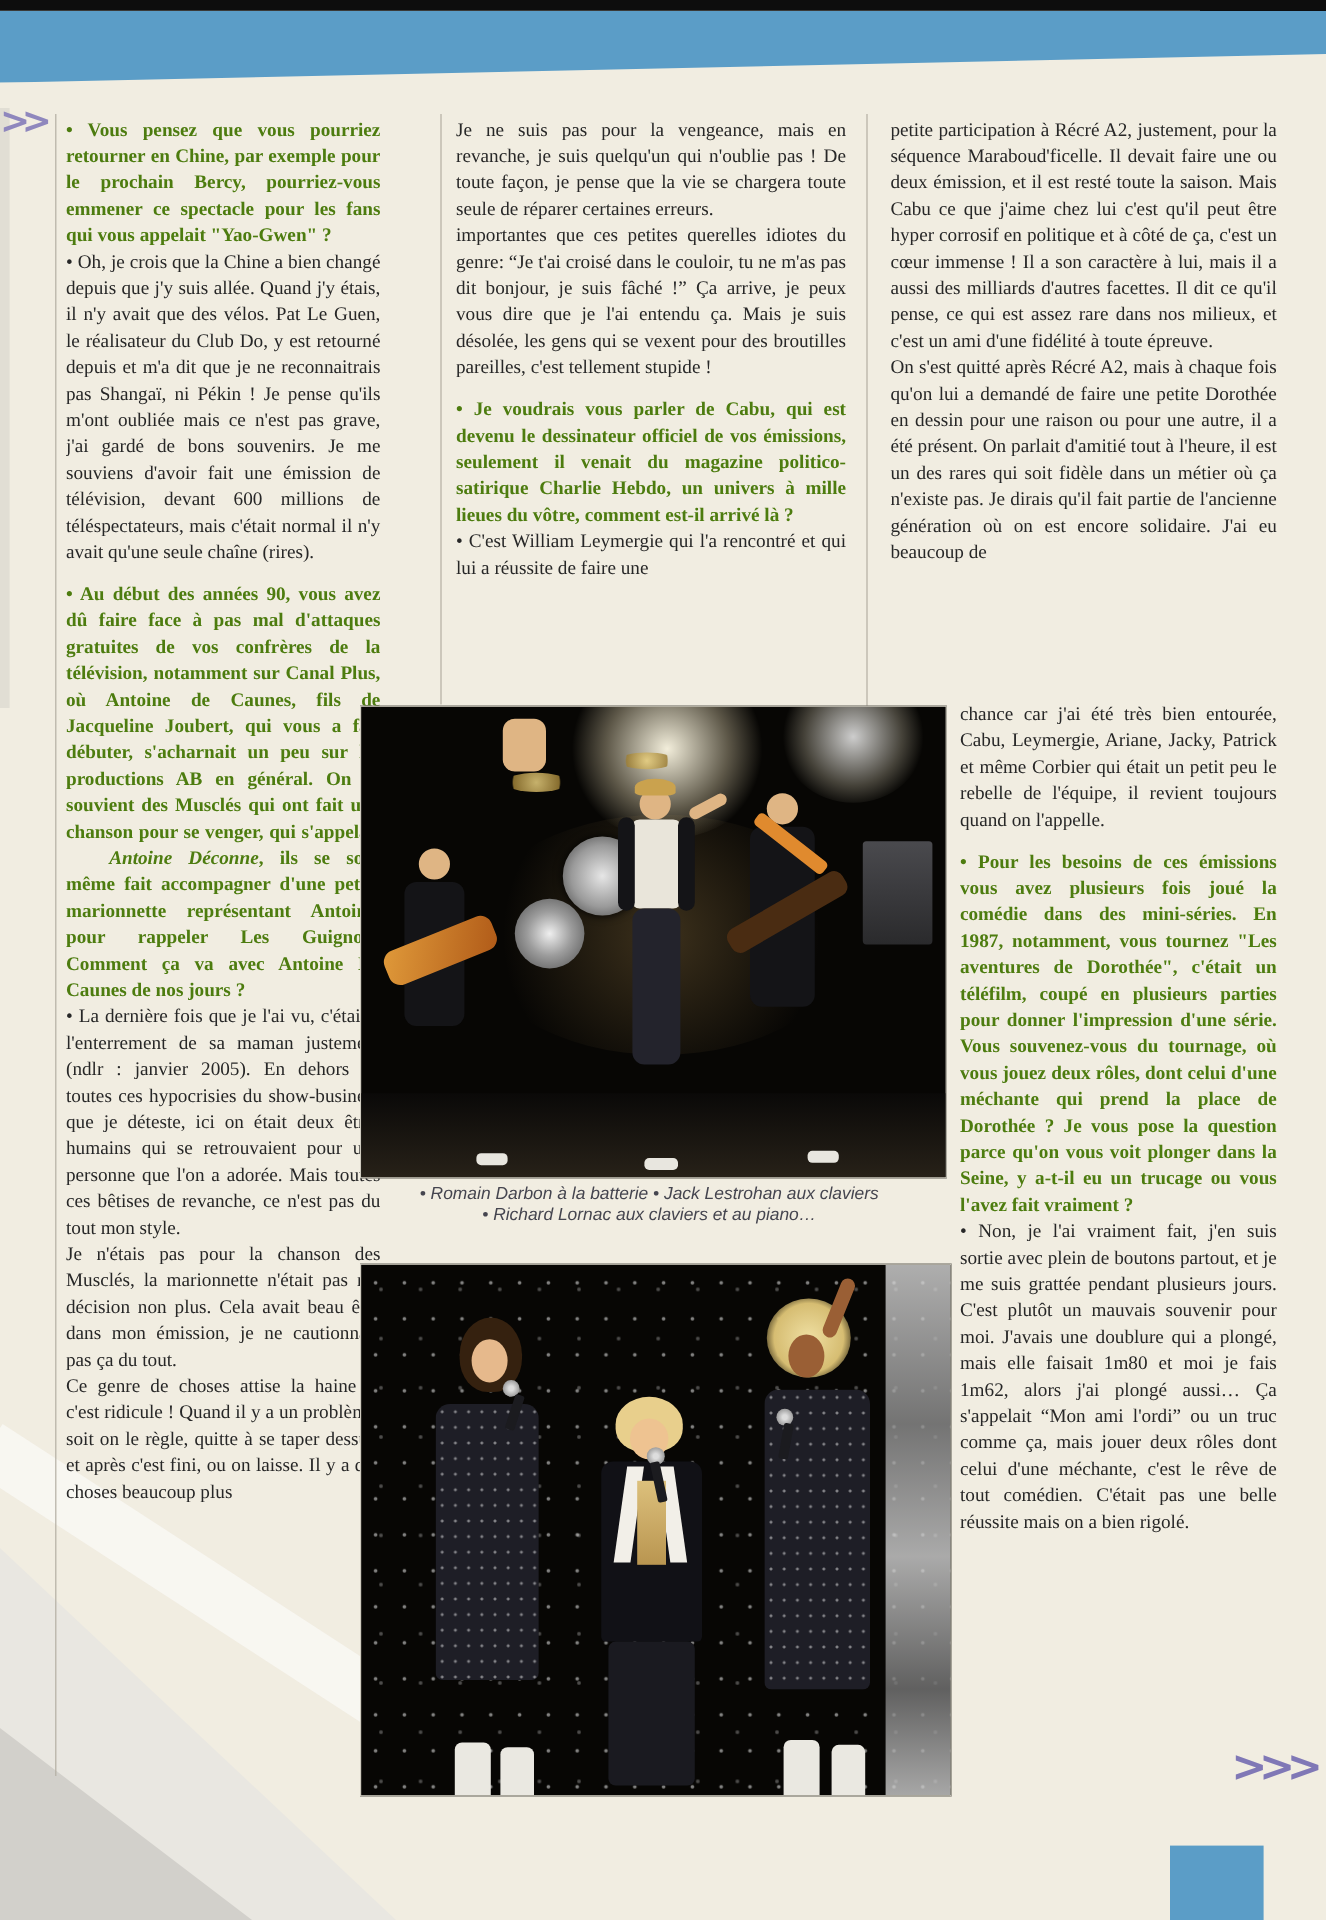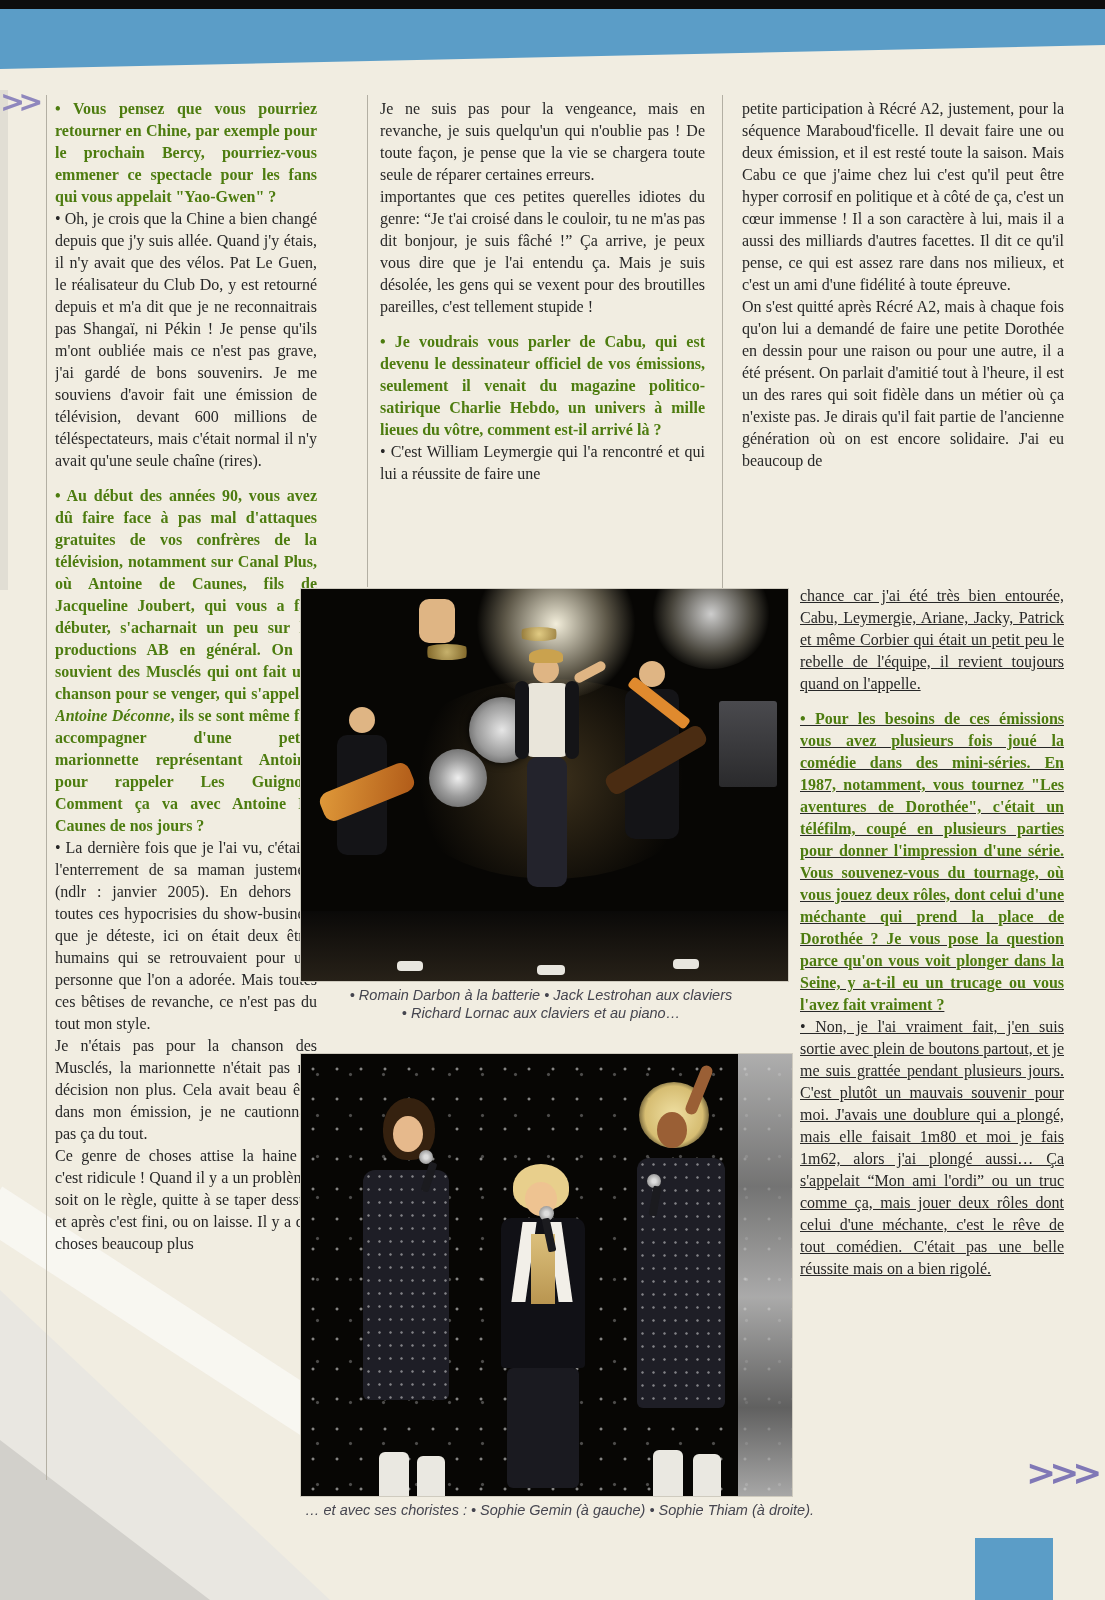--- a/index.html
+++ b/index.html
@@ -21,24 +21,24 @@
   
   .rule{position:absolute;width:1px;background:#b3afa3;}
   .rule1{left:46px;top:95px;height:1385px;}
   .rule2{left:367px;top:95px;height:492px;}
   .rule3{left:722px;top:95px;height:548px;}
   
   .col{position:absolute;text-align:justify;font-size:16px;line-height:22px;overflow:hidden;}
   .col1{left:55px;top:98px;width:262px;height:1432px;}
   .col2{left:380px;top:98px;width:325px;height:502px;}
   .col3a{left:742px;top:98px;width:322px;height:487px;}
-  .col3b{left:800px;top:585px;width:264px;height:892px;text-decoration:underline;}
+  .col3b{left:800px;top:585px;width:264px;height:892px;}
   .q{color:#4d7c0f;font-weight:bold;}
   .gap{margin-top:13px;}
-  .it{font-style:italic;}
+  .it{font-style:italic;margin-left:36px;}
   
   .photo{position:absolute;background:#070604;border:1px solid #cfcbbf;overflow:hidden;}
   .photo1{left:300px;top:588px;width:487px;height:392px;}
   .photo2{left:300px;top:1053px;width:491px;height:442px;}
   .abs{position:absolute;}
   
   .cap{position:absolute;font-family:"Liberation Sans",sans-serif;font-style:italic;
        color:#45454f;font-size:14.5px;line-height:18px;text-align:center;}
   .cap1{left:298px;top:986px;width:486px;}
   .cap2{left:290px;top:1501px;width:530px;text-align:left;padding-left:15px;}
@@ -187,17 +187,16 @@
     <div class="abs face" style="left:356px;top:58px;width:30px;height:36px;background:#9a5f35;"></div>
     <div class="abs" style="left:392px;top:10px;width:12px;height:52px;background:#9a5f35;border-radius:6px;transform:rotate(22deg);"></div>
     <div class="abs dress" style="left:336px;top:104px;width:88px;height:250px;"></div>
     <div class="abs mic" style="left:346px;top:120px;width:14px;height:14px;"></div>
     <div class="abs mic-handle" style="left:350px;top:132px;width:8px;height:30px;transform:rotate(10deg);"></div>
     <div class="abs boot" style="left:78px;top:398px;width:30px;height:44px;"></div>
     <div class="abs boot" style="left:116px;top:402px;width:28px;height:40px;"></div>
     <div class="abs boot" style="left:352px;top:396px;width:30px;height:46px;"></div>
     <div class="abs boot" style="left:392px;top:400px;width:28px;height:42px;"></div>
   </div>
-  <div class="cap cap2">… et avec ses choristes : • Sophie Gemin (à gauche) • Sophie Thiam (à droite).</div>
 
   <div class="wm-sq"></div>
 
 </div>
 
 </body></html>

